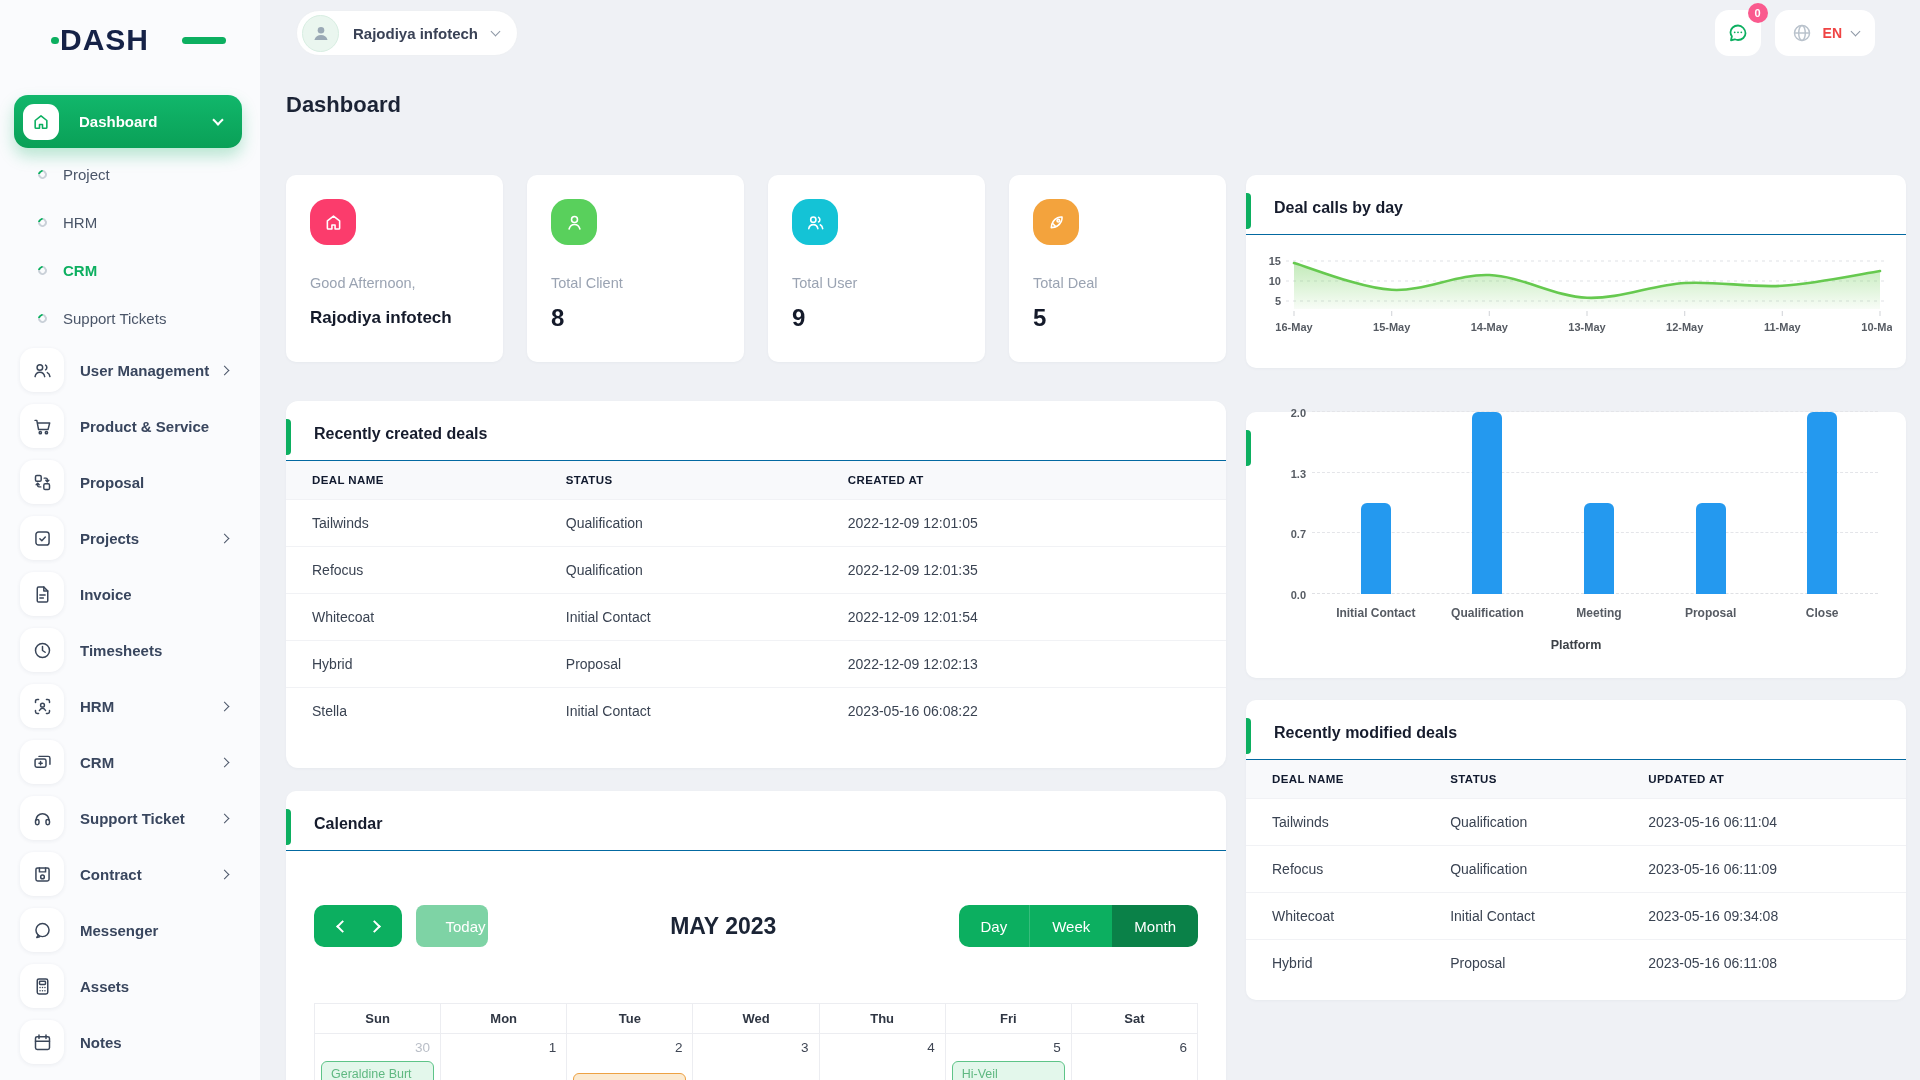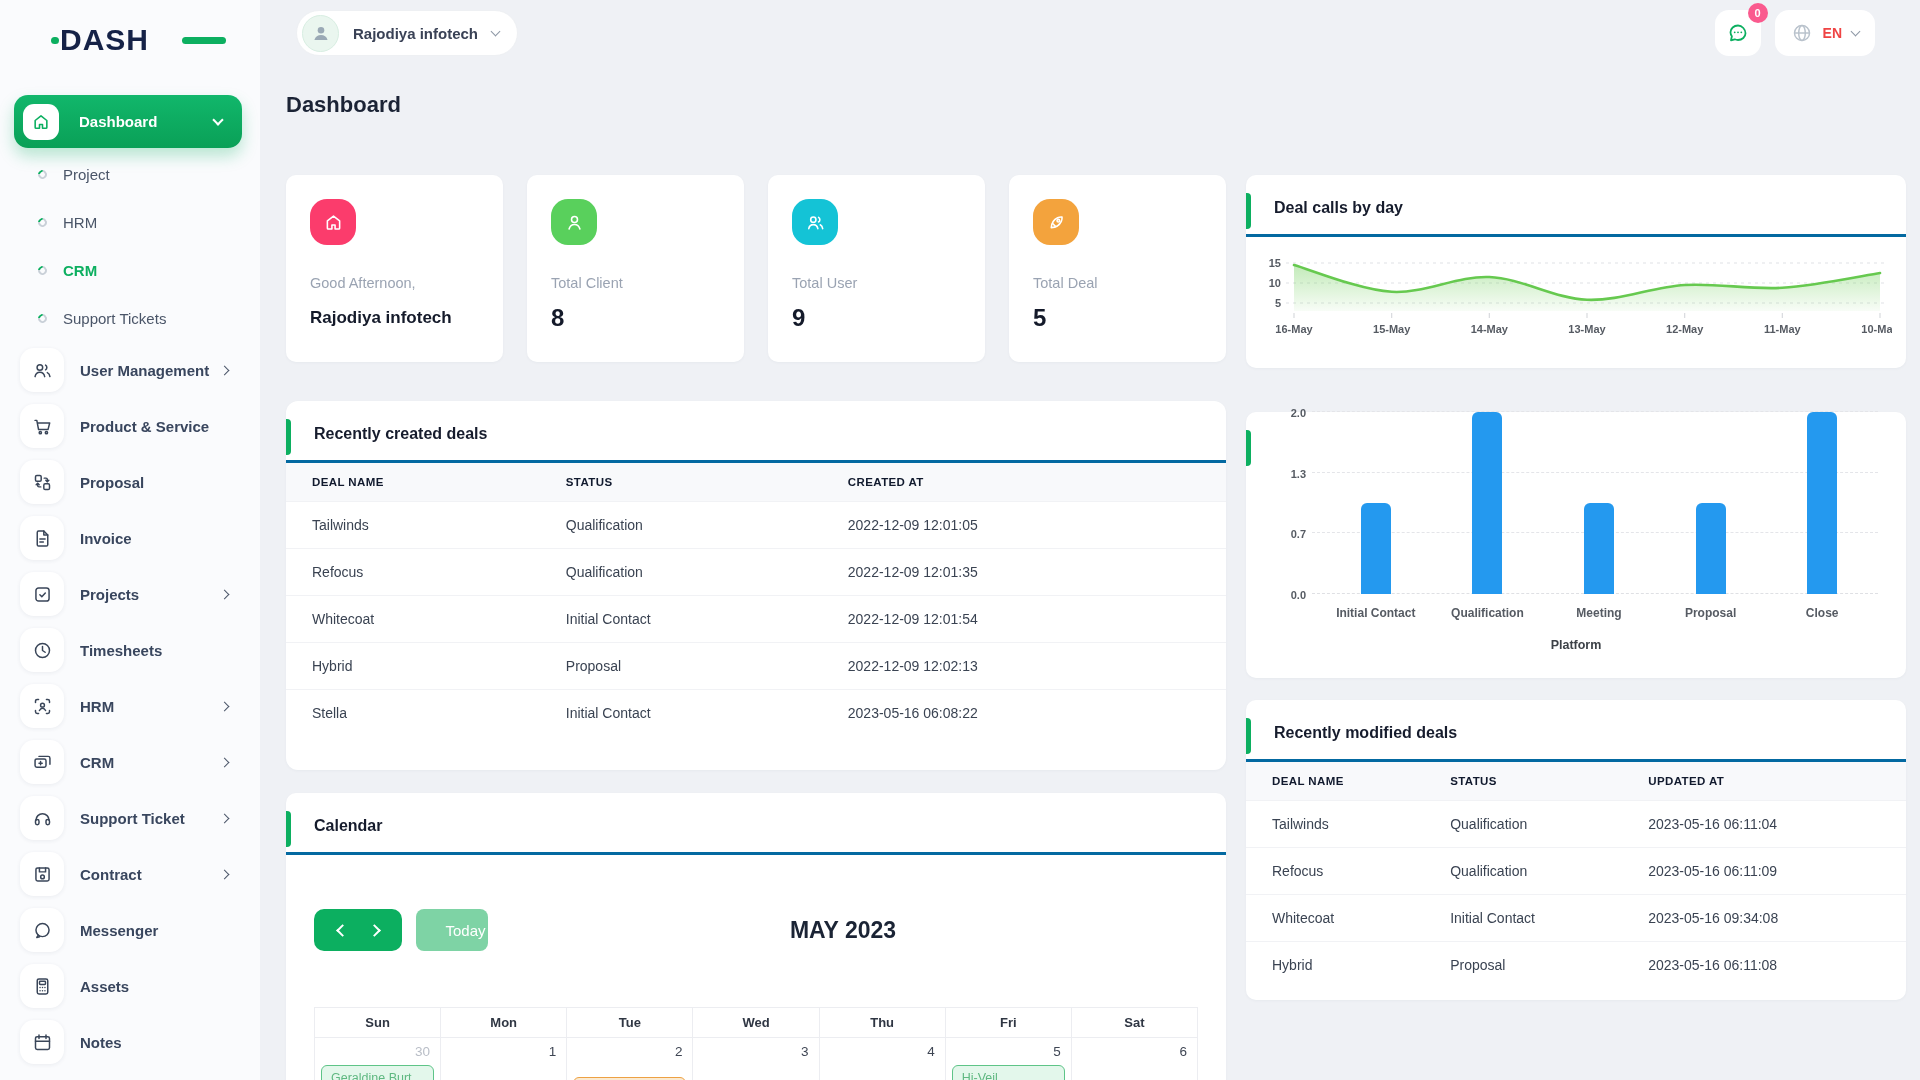--- a/index.html
+++ b/index.html
@@ -52,21 +52,21 @@
   .lang-pill { height:46px; background:#fff; border-radius:14px; display:flex; align-items:center; padding:0 16px; gap:10px; cursor:pointer; }
   .lang-code { color:#ef4444; font-weight:700; font-size:14px; }
 
   
   .page-title { position:absolute; left:286px; top:92px; font-size:22px; font-weight:700; color:#1b2335; }
   #col-left  { position:absolute; left:286px; top:175px; width:940px; }
   #col-right { position:absolute; left:1246px; top:175px; width:660px; }
 
   .card { background:#fff; border-radius:10px; position:relative; box-shadow:0 1px 3px rgba(30,40,70,.04); }
   .accent { position:absolute; left:0; top:18px; width:5px; height:36px; background:#0caf60; border-radius:0 4px 4px 0; }
-  .card-head { padding:24px 28px 17px; font-size:16px; font-weight:700; color:#161c2d; border-bottom:3px solid #0369a1; }
+  .card-head { padding:24px 28px 17px; font-size:16px; font-weight:700; color:#161c2d; border-bottom:1px solid #0369a1; }
 
   
   .stats { display:grid; grid-template-columns:repeat(4,1fr); gap:24px; }
   .stat-card { background:#fff; border-radius:10px; height:187px; padding:24px; box-shadow:0 1px 3px rgba(30,40,70,.04); }
   .stat-ic { width:46px; height:46px; border-radius:17px; display:flex; align-items:center; justify-content:center; color:#fff; }
   .stat-label { margin-top:30px; font-size:14.5px; color:#9aa3b2; }
   .stat-value { margin-top:13px; font-weight:700; color:#141a2a; font-size:24px; }
   .stat-value.sm { font-size:17px; margin-top:17px; }
 
   
@@ -187,36 +187,36 @@
             <path d="m15.8 9.4 1.7 1.8 1.7-1.8"></path>
             <path d="M10 17H8A1.5 1.5 0 0 1 6.5 15.5V13"></path>
             <path d="M4.8 14.6 6.5 12.8l1.7 1.8"></path>
           </svg>
         </span>
       <span class="nav-label">Proposal</span>
     </div>
     <div class="nav-item">
       <span class="nav-ic">
           <svg width="21" height="21" viewBox="0 0 24 24" fill="none" stroke="currentColor" stroke-width="1.7" stroke-linecap="round" stroke-linejoin="round">
+            <rect x="4.5" y="4.5" width="15" height="15" rx="3"></rect>
+            <path d="m9 12.3 2.2 2.2 4-4.3"></path>
+          </svg>
+        </span>
+      <span class="nav-label">Projects</span>
+      <span class="chev-r"></span>
+    </div>
+    <div class="nav-item">
+      <span class="nav-ic">
+          <svg width="21" height="21" viewBox="0 0 24 24" fill="none" stroke="currentColor" stroke-width="1.7" stroke-linecap="round" stroke-linejoin="round">
             <path d="M7.5 3.5h6L18 8v11a1.5 1.5 0 0 1-1.5 1.5h-9A1.5 1.5 0 0 1 6 19V5a1.5 1.5 0 0 1 1.5-1.5z"></path>
             <path d="M13.5 3.5V8H18"></path>
             <path d="M9 12.5h6M9 16h4"></path>
           </svg>
         </span>
       <span class="nav-label">Invoice</span>
-    </div>
-    <div class="nav-item">
-      <span class="nav-ic">
-          <svg width="21" height="21" viewBox="0 0 24 24" fill="none" stroke="currentColor" stroke-width="1.7" stroke-linecap="round" stroke-linejoin="round">
-            <rect x="4.5" y="4.5" width="15" height="15" rx="3"></rect>
-            <path d="m9 12.3 2.2 2.2 4-4.3"></path>
-          </svg>
-        </span>
-      <span class="nav-label">Projects</span>
-      <span class="chev-r"></span>
     </div>
     <div class="nav-item">
       <span class="nav-ic">
           <svg width="21" height="21" viewBox="0 0 24 24" fill="none" stroke="currentColor" stroke-width="1.7" stroke-linecap="round" stroke-linejoin="round">
             <circle cx="12" cy="12" r="8"></circle>
             <path d="M12 7.5V12l3 2"></path>
           </svg>
         </span>
       <span class="nav-label">Timesheets</span>
     </div>
@@ -420,20 +420,25 @@
   <div class="card mt23" style="height:420px; overflow:hidden;">
     <span class="accent"></span>
     <div class="card-head">Calendar</div>
     <div class="cal-toolbar">
       <div class="nav-btns">
         <span class="cal-chev left"></span>
         <span class="cal-chev right"></span>
       </div>
       <div class="today-btn">Today</div>
       <div class="cal-title">MAY 2023</div>
+      <div class="seg">
+        <div class="seg-btn" style="border-right:1px solid rgba(255,255,255,.18)">Day</div>
+        <div class="seg-btn">Week</div>
+        <div class="seg-btn active">Month</div>
+      </div>
     </div>
     <div class="cal-grid">
       <div class="wd">Sun</div>
       <div class="wd">Mon</div>
       <div class="wd">Tue</div>
       <div class="wd">Wed</div>
       <div class="wd">Thu</div>
       <div class="wd">Fri</div>
       <div class="wd">Sat</div>
 

